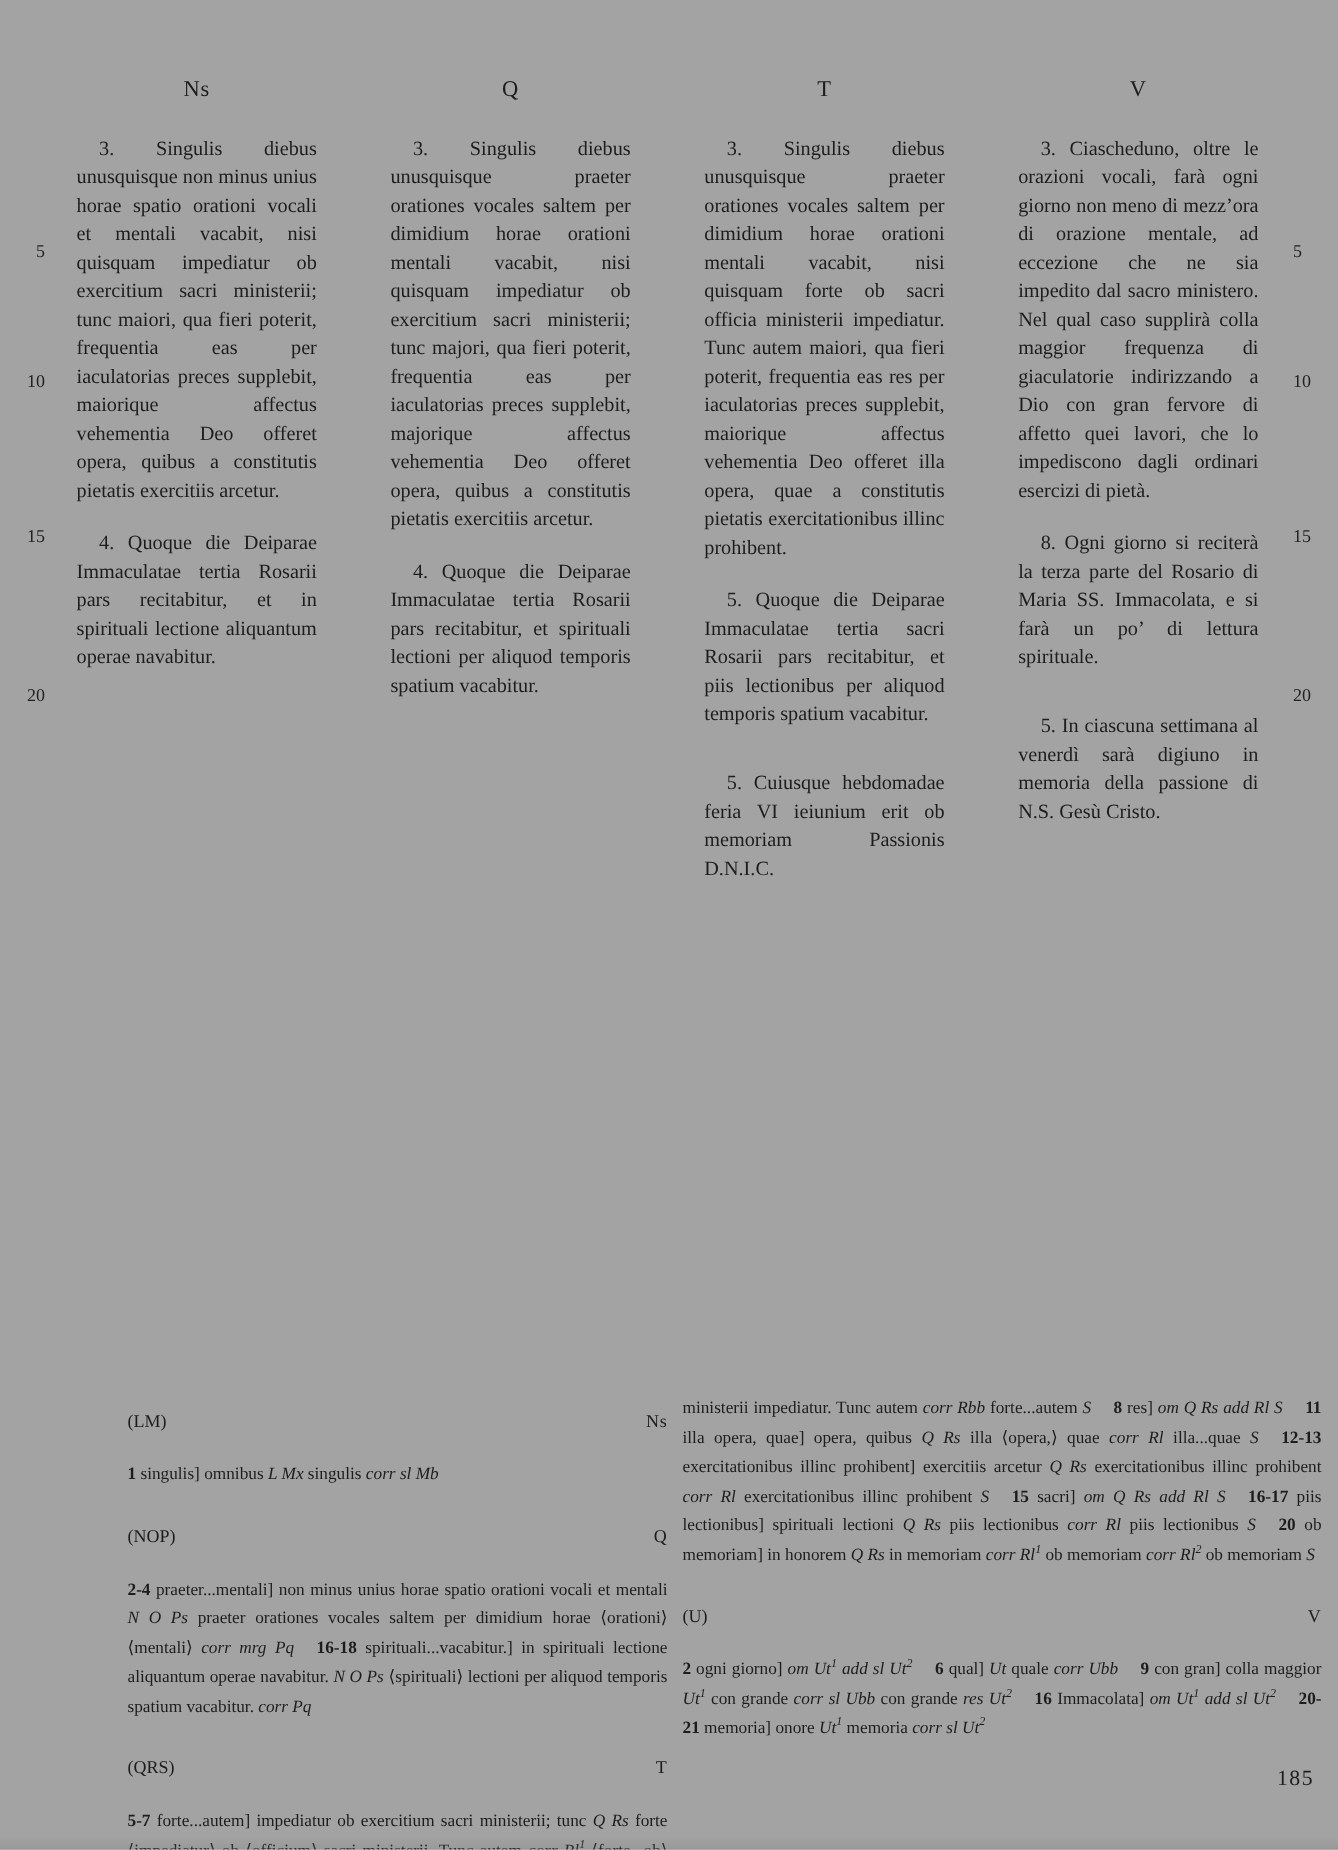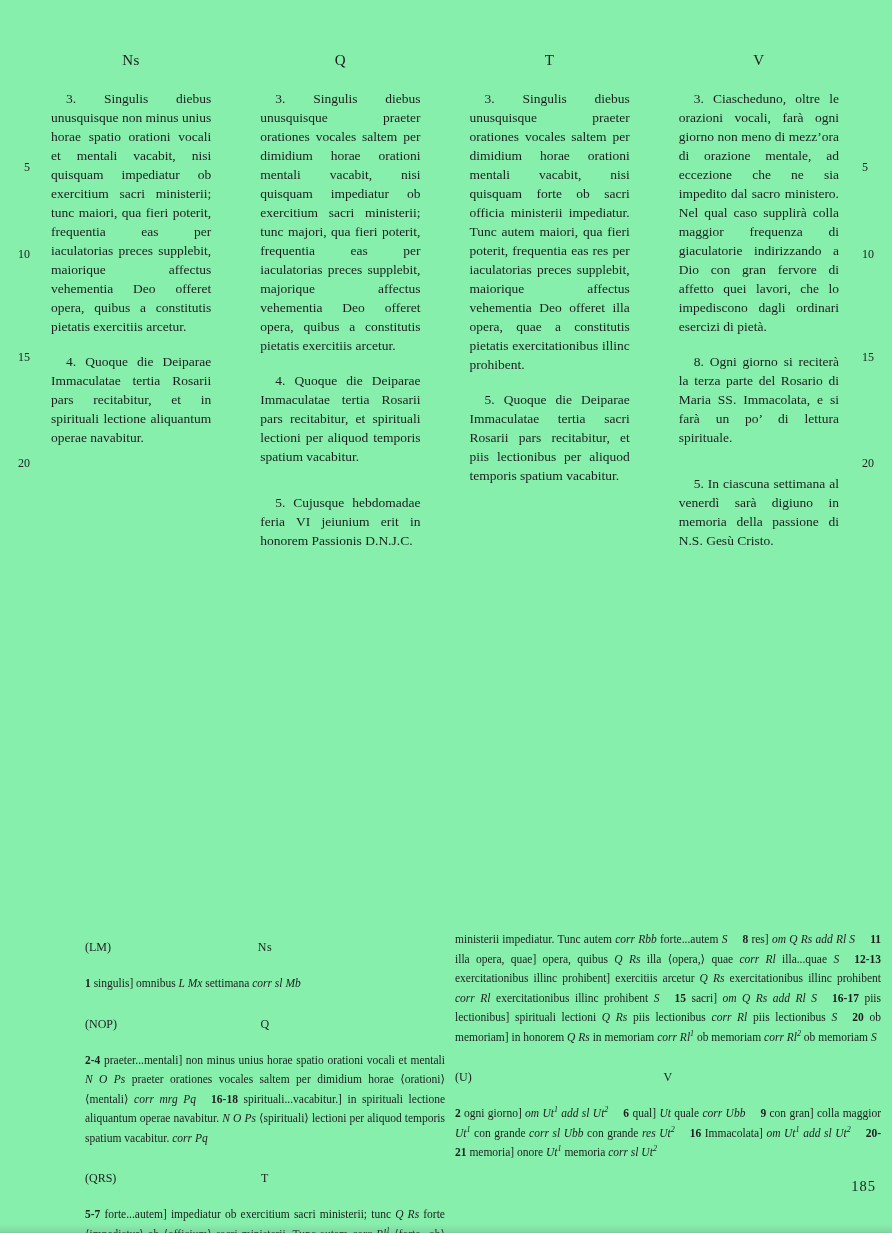--- a/index.html
+++ b/index.html
@@ -1,21 +1,21 @@
 <!DOCTYPE html>
 <html lang="la"><head>
 <meta charset="utf-8">
 <style>
   html,body{margin:0;padding:0;}
   body{background:#e8e8e8;font-family:"Liberation Serif","DejaVu Serif",serif;}
   .page{
     position:relative;
     width:892px;height:1233px;
     margin:0 auto;
-    background:#86efac;
+    background:#a3a3a3;
     color:#1d1d1d;
     overflow:hidden;
   }
   
   .scan-edge{
     position:absolute;left:0;right:0;bottom:0;height:9px;
     background:linear-gradient(to bottom, rgba(0,0,0,0) 0%, rgba(120,120,120,.35) 85%, rgba(90,90,90,.45) 100%);
     opacity:.55;
   }
 
@@ -55,21 +55,21 @@
   .app-col{
     position:absolute;
     font-size:11.5px;line-height:19.5px;
   }
   .app-left{left:85px;top:938px;width:360px;}
   .app-right{left:455px;top:930px;width:426px;}
   .app-section{margin:0 0 21px 0;}
   .app-head{
     position:relative;
     height:20px;
-    text-align:center;
+    text-align:right;
     font-size:12px;
   }
   .app-witness{position:absolute;left:0;top:0;}
   .app-letter{letter-spacing:.5px;}
   .app-body{
     margin:16px 0 0 0;
     text-align:justify;
   }
   .seg-b{font-weight:700;}
   .seg-i{font-style:italic;}
@@ -91,27 +91,27 @@
     <div class="text-col">
       <h2 class="col-siglum">Ns</h2>
       <p class="para para-3">3. Singulis diebus unusquisque non minus unius horae spatio orationi vocali et mentali vacabit, nisi quisquam impediatur ob exercitium sacri ministerii; tunc maiori, qua fieri poterit, frequentia eas per iaculatorias preces supplebit, maiorique affectus vehementia Deo offeret opera, quibus a constitutis pietatis exercitiis arcetur.</p>
       <p class="para para-4">4. Quoque die Deiparae Immaculatae tertia Rosarii pars recitabitur, et in spirituali lectione aliquantum operae navabitur.</p>
     </div>
 
     <div class="text-col">
       <h2 class="col-siglum">Q</h2>
       <p class="para para-3">3. Singulis diebus unusquisque praeter orationes vocales saltem per dimidium horae orationi mentali vacabit, nisi quisquam impediatur ob exercitium sacri ministerii; tunc majori, qua fieri poterit, frequentia eas per iaculatorias preces supplebit, majorique affectus vehementia Deo offeret opera, quibus a constitutis pietatis exercitiis arcetur.</p>
       <p class="para para-4">4. Quoque die Deiparae Immaculatae tertia Rosarii pars recitabitur, et spirituali lectioni per aliquod temporis spatium vacabitur.</p>
-      <p class="para para-5">5. Cujusque hebdomadae feria VI jeiunium erit in honorem Passionis D.N.J.C.</p>
     </div>
 
     <div class="text-col">
       <h2 class="col-siglum">T</h2>
       <p class="para para-3">3. Singulis diebus unusquisque praeter orationes vocales saltem per dimidium horae orationi mentali vacabit, nisi quisquam forte ob sacri officia ministerii impediatur. Tunc autem maiori, qua fieri poterit, frequentia eas res per iaculatorias preces supplebit, maiorique affectus vehementia Deo offeret illa opera, quae a constitutis pietatis exercitationibus illinc prohibent.</p>
       <p class="para para-4">5. Quoque die Deiparae Immaculatae tertia sacri Rosarii pars recitabitur, et piis lectionibus per aliquod temporis spatium vacabitur.</p>
+      <p class="para para-5">5. Cuiusque hebdomadae feria VI ieiunium erit ob memoriam Passionis D.N.I.C.</p>
     </div>
 
     <div class="text-col">
       <h2 class="col-siglum">V</h2>
       <p class="para para-3">3. Ciascheduno, oltre le orazioni vocali, farà ogni giorno non meno di mezz’ora di orazione mentale, ad eccezione che ne sia impedito dal sacro ministero. Nel qual caso supplirà colla maggior frequenza di giaculatorie indirizzando a Dio con gran fervore di affetto quei lavori, che lo impediscono dagli ordinari esercizi di pietà.</p>
       <p class="para para-4">8. Ogni giorno si reciterà la terza parte del Rosario di Maria SS. Immacolata, e si farà un po’ di lettura spirituale.</p>
       <p class="para para-5">5. In ciascuna settimana al venerdì sarà digiuno in memoria della passione di N.S. Gesù Cristo.</p>
     </div>
 
   </div>
@@ -126,21 +126,21 @@
   <span class="lineno right" style="left:862px;top:351px;">15</span>
   <span class="lineno right" style="left:862px;top:457px;">20</span>
 
   <div class="app-col app-left">
 
     <section class="app-section">
       <div class="app-head">
         <span class="app-witness">(LM)</span>
         <span class="app-letter">Ns</span>
       </div>
-      <p class="app-body"><span class="seg-b">1 </span><span>singulis] omnibus </span><span class="seg-i">L Mx</span><span> settimana </span><span class="seg-i">corr sl Mb</span></p>
+      <p class="app-body"><span class="seg-b">1 </span><span>singulis] omnibus </span><span class="seg-i">L Mx</span><span> singulis </span><span class="seg-i">corr sl Mb</span></p>
     </section>
 
     <section class="app-section">
       <div class="app-head">
         <span class="app-witness">(NOP)</span>
         <span class="app-letter">Q</span>
       </div>
       <p class="app-body"><span class="seg-b">2-4 </span><span>praeter...mentali] non minus unius horae spatio orationi vocali et mentali </span><span class="seg-i">N O Ps</span><span> praeter orationes vocales saltem per dimidium horae ⟨orationi⟩ ⟨mentali⟩ </span><span class="seg-i">corr mrg Pq</span><span class="seg-g"></span><span class="seg-b">16-18 </span><span>spirituali...vacabitur.] in spirituali lectione aliquantum operae navabitur. </span><span class="seg-i">N O Ps</span><span> ⟨spirituali⟩ lectioni per aliquod temporis spatium vacabitur. </span><span class="seg-i">corr Pq</span></p>
     </section>
 

